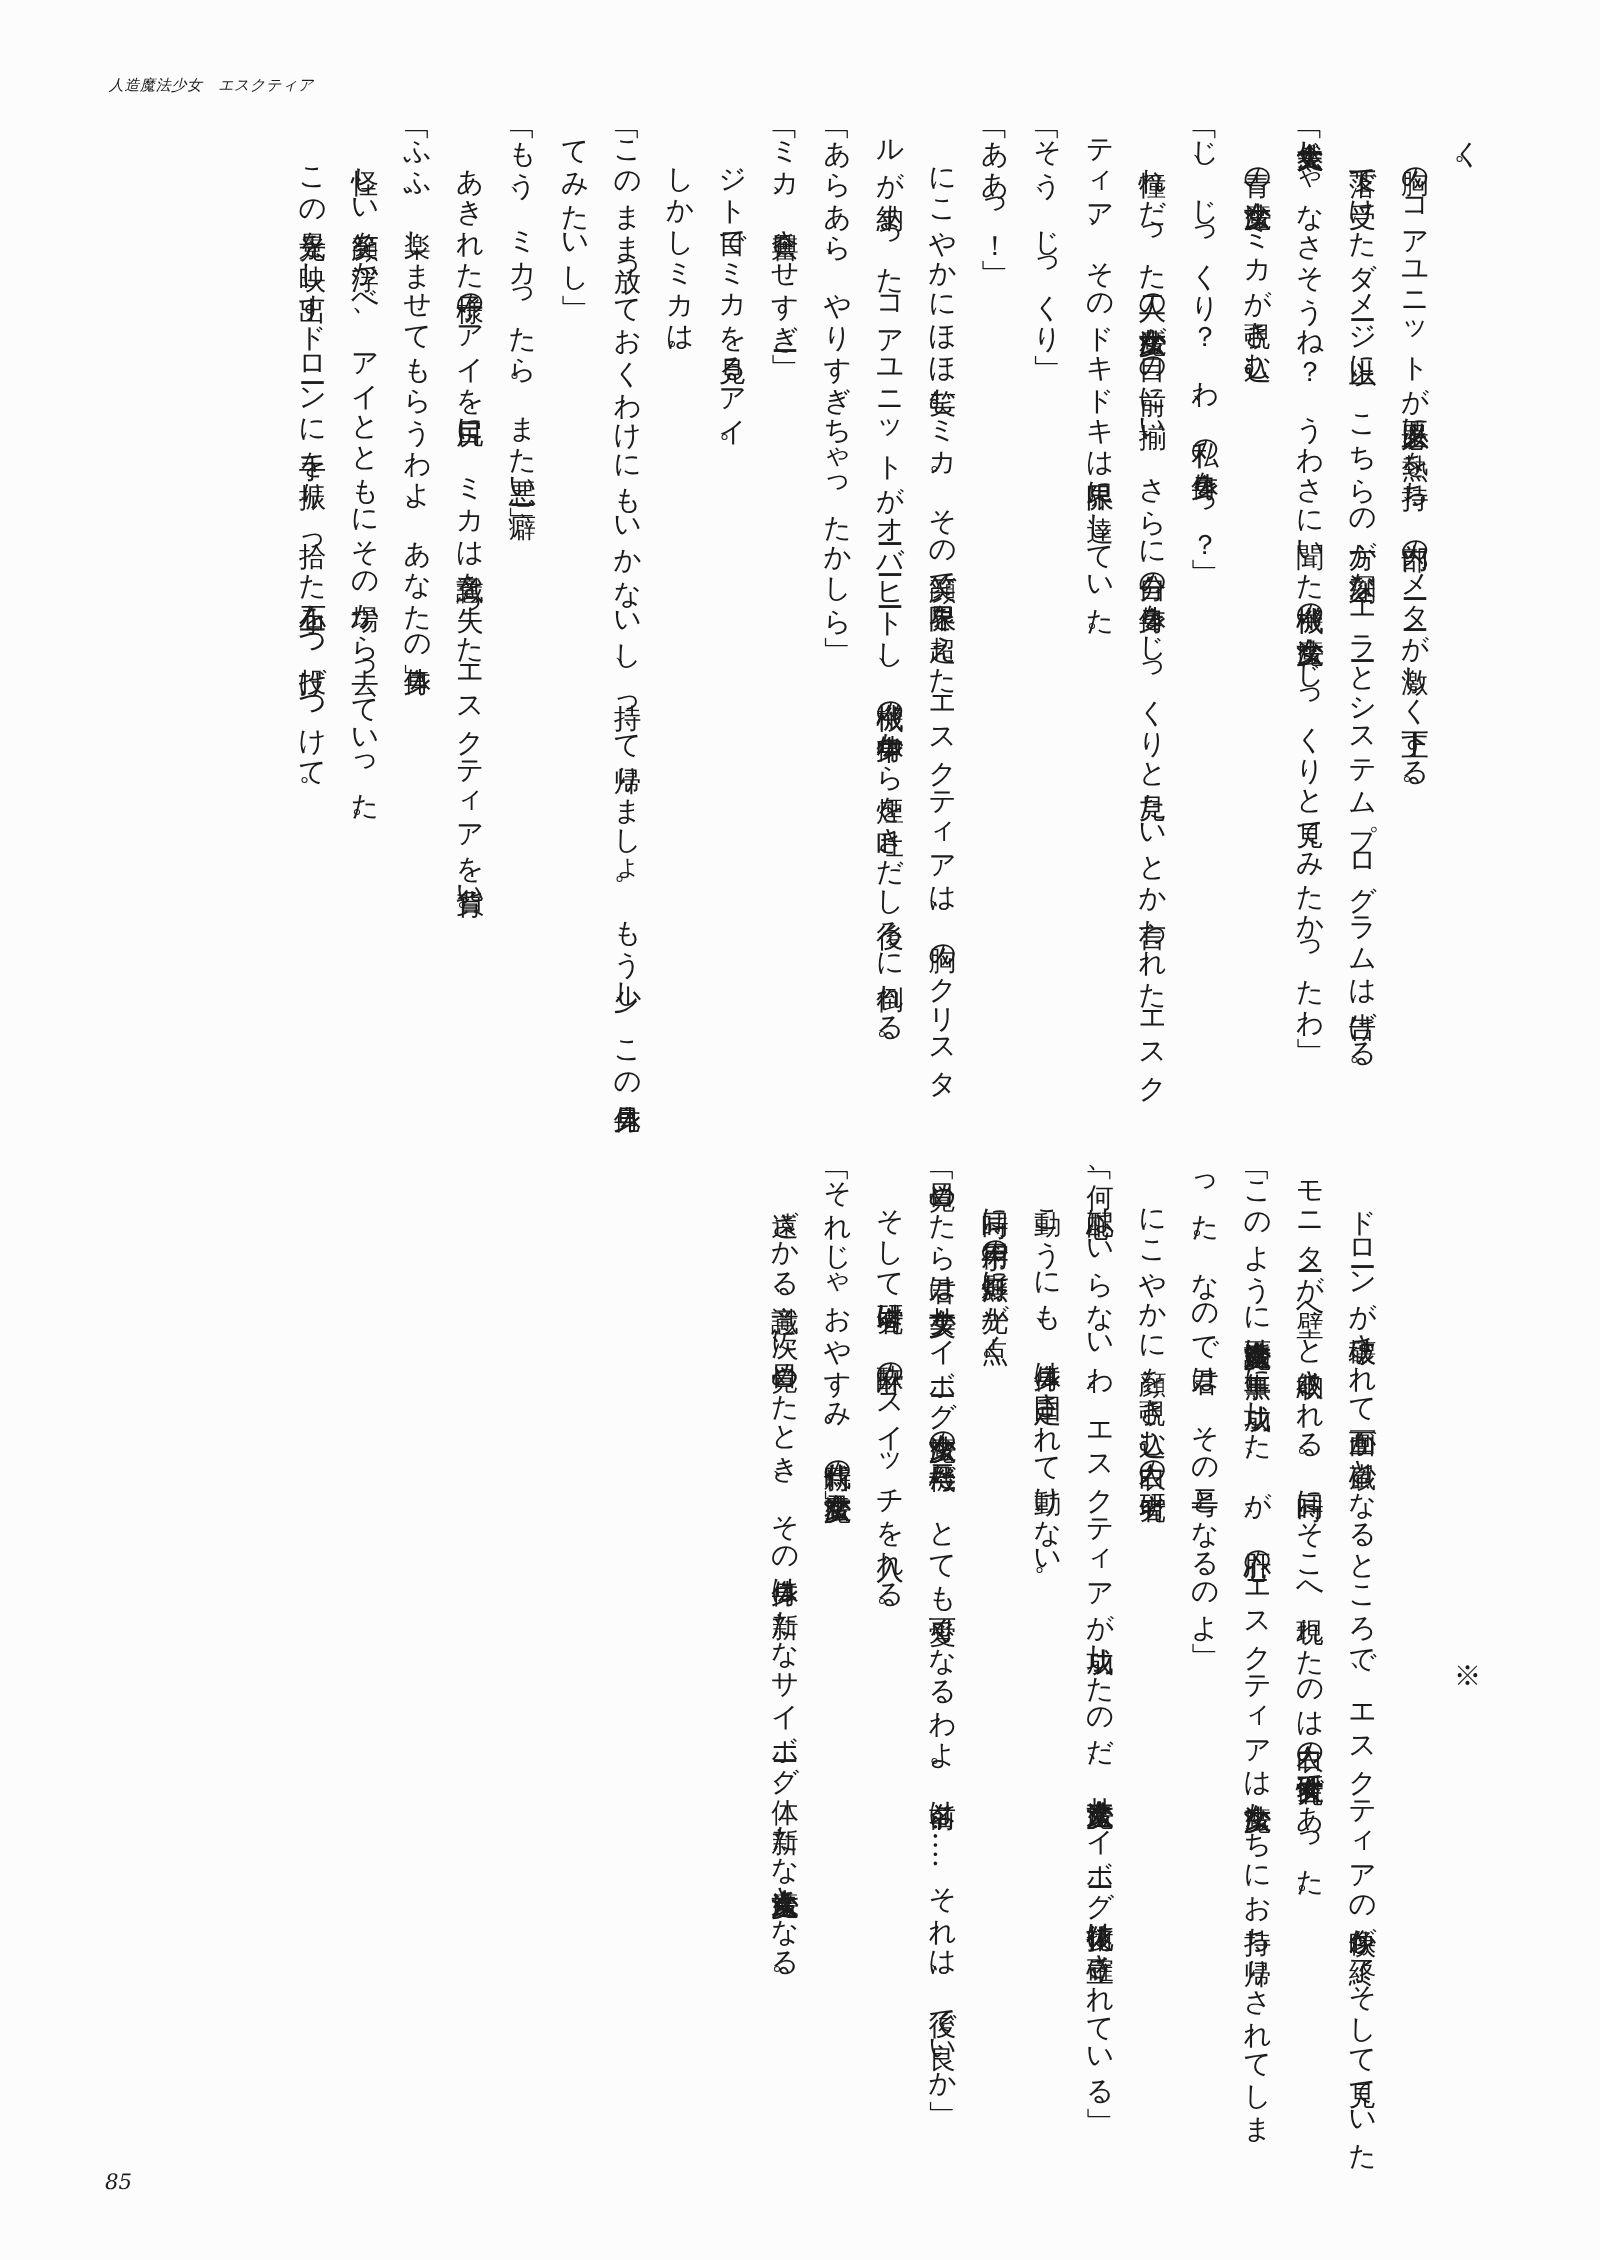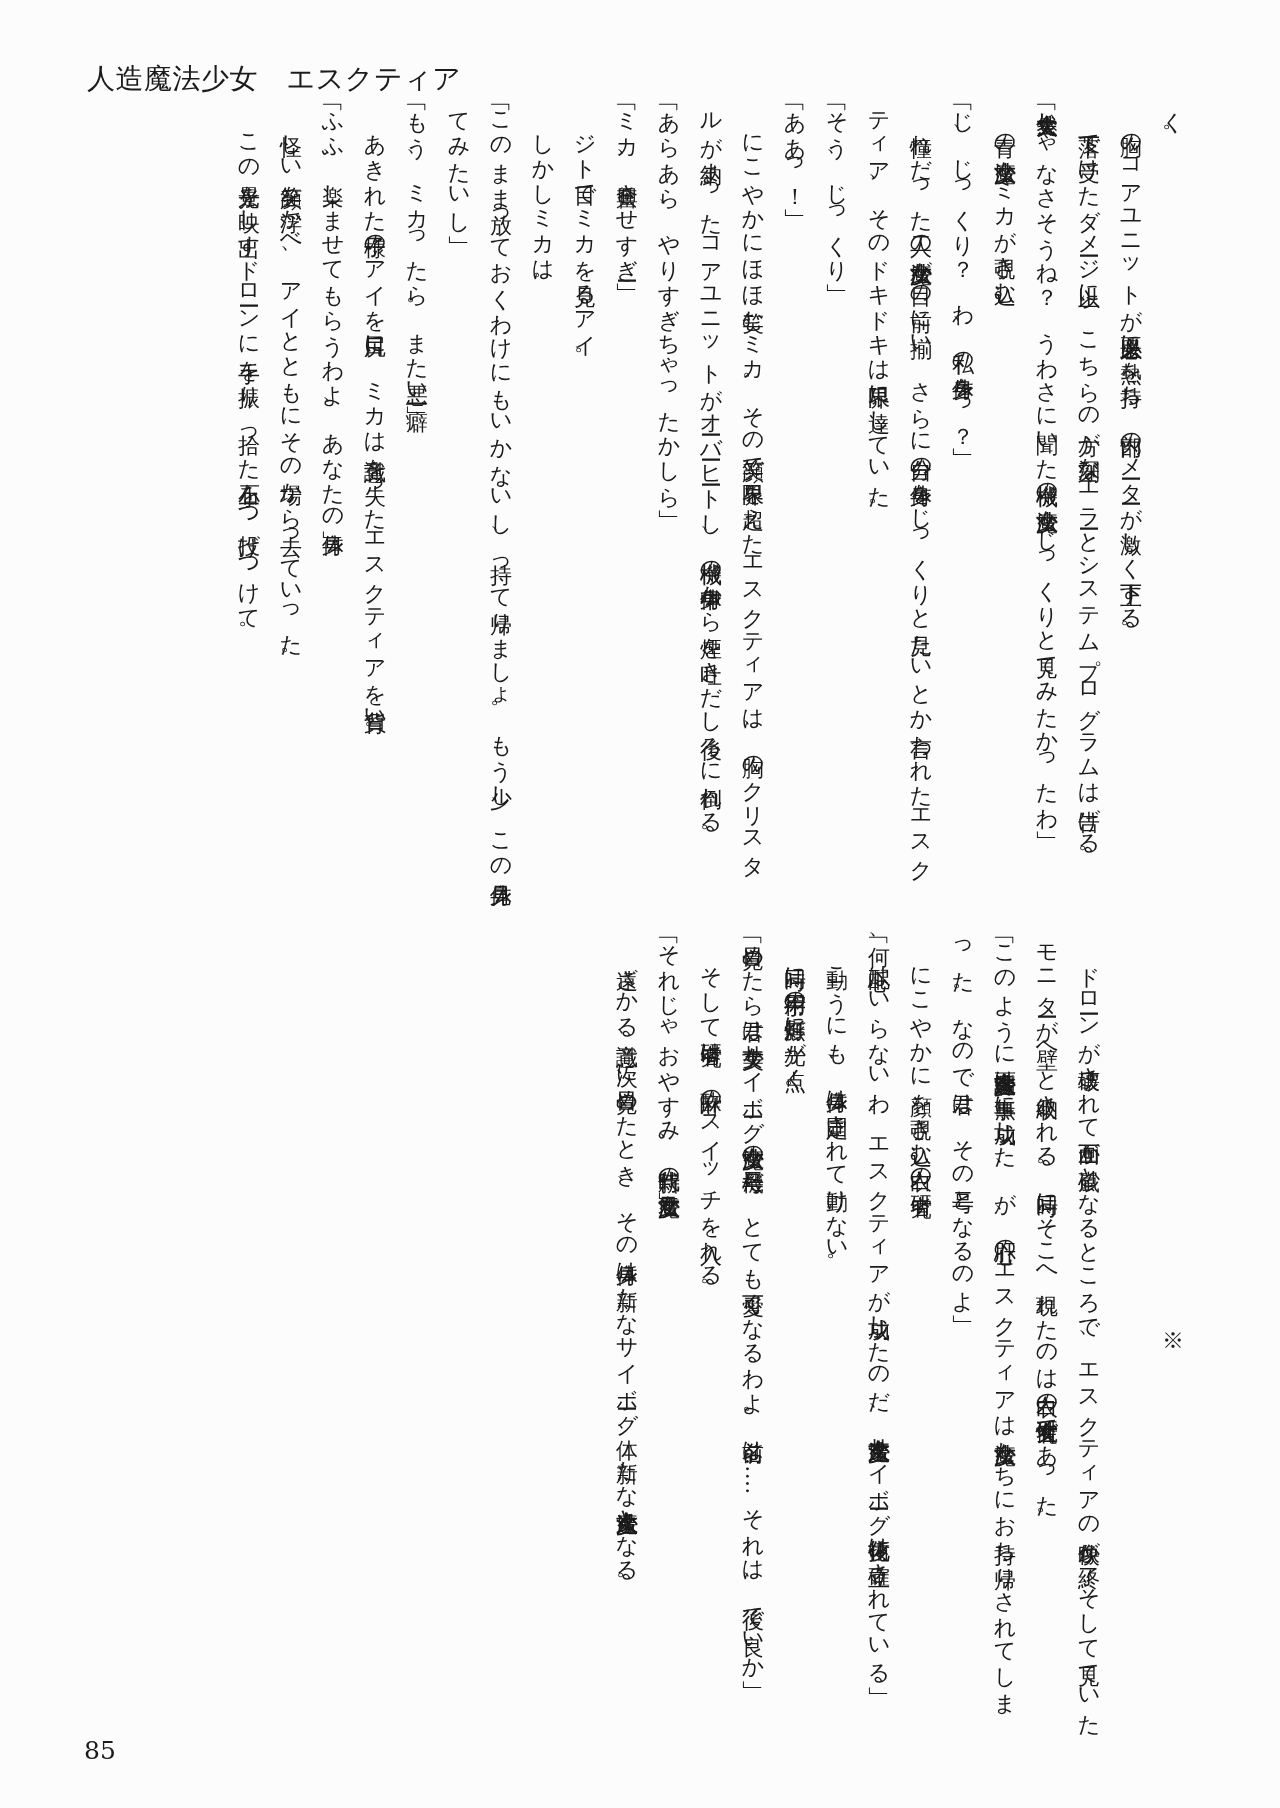--- a/index.html
+++ b/index.html
@@ -9,24 +9,25 @@
     height: 1808px;
     margin: 0 auto;
     background: #fcfcfc;
     overflow: hidden;
   }
   .running-head {
     position: absolute;
     left: 87px;
     top: 60px;
     font-family: "DejaVu Serif", "Liberation Serif", serif;
-    font-size: 28px;
+    font-size: 12px;
     letter-spacing: 0.5px;
     color: #1b1b1b;
     white-space: pre;
+    font-style: italic;
   }
   .text-band {
     position: absolute;
     right: 86px;
     writing-mode: vertical-rl;
     text-orientation: mixed;
     font-family: "DejaVu Serif", "Liberation Serif", serif;
     font-size: 22px;
     line-height: 42px;
     letter-spacing: 0;
@@ -40,22 +41,23 @@
   .para.indent { text-indent: 1em; }
   .para.scene-break {
     text-align: center;
     margin-left: 42px; 
   }
   .page-number {
     position: absolute;
     left: 84px;
     top: 1736px;
     font-family: "DejaVu Serif", "Liberation Serif", serif;
-    font-size: 25px;
+    font-size: 17px;
     color: #1b1b1b;
+    font-style: italic;
   }
 </style>
 </head>
 <body>
 
 <div class="page">
 
   <div class="running-head">人造魔法少女　エスクティア</div>
 
   <div class="text-band" id="upper-band">

